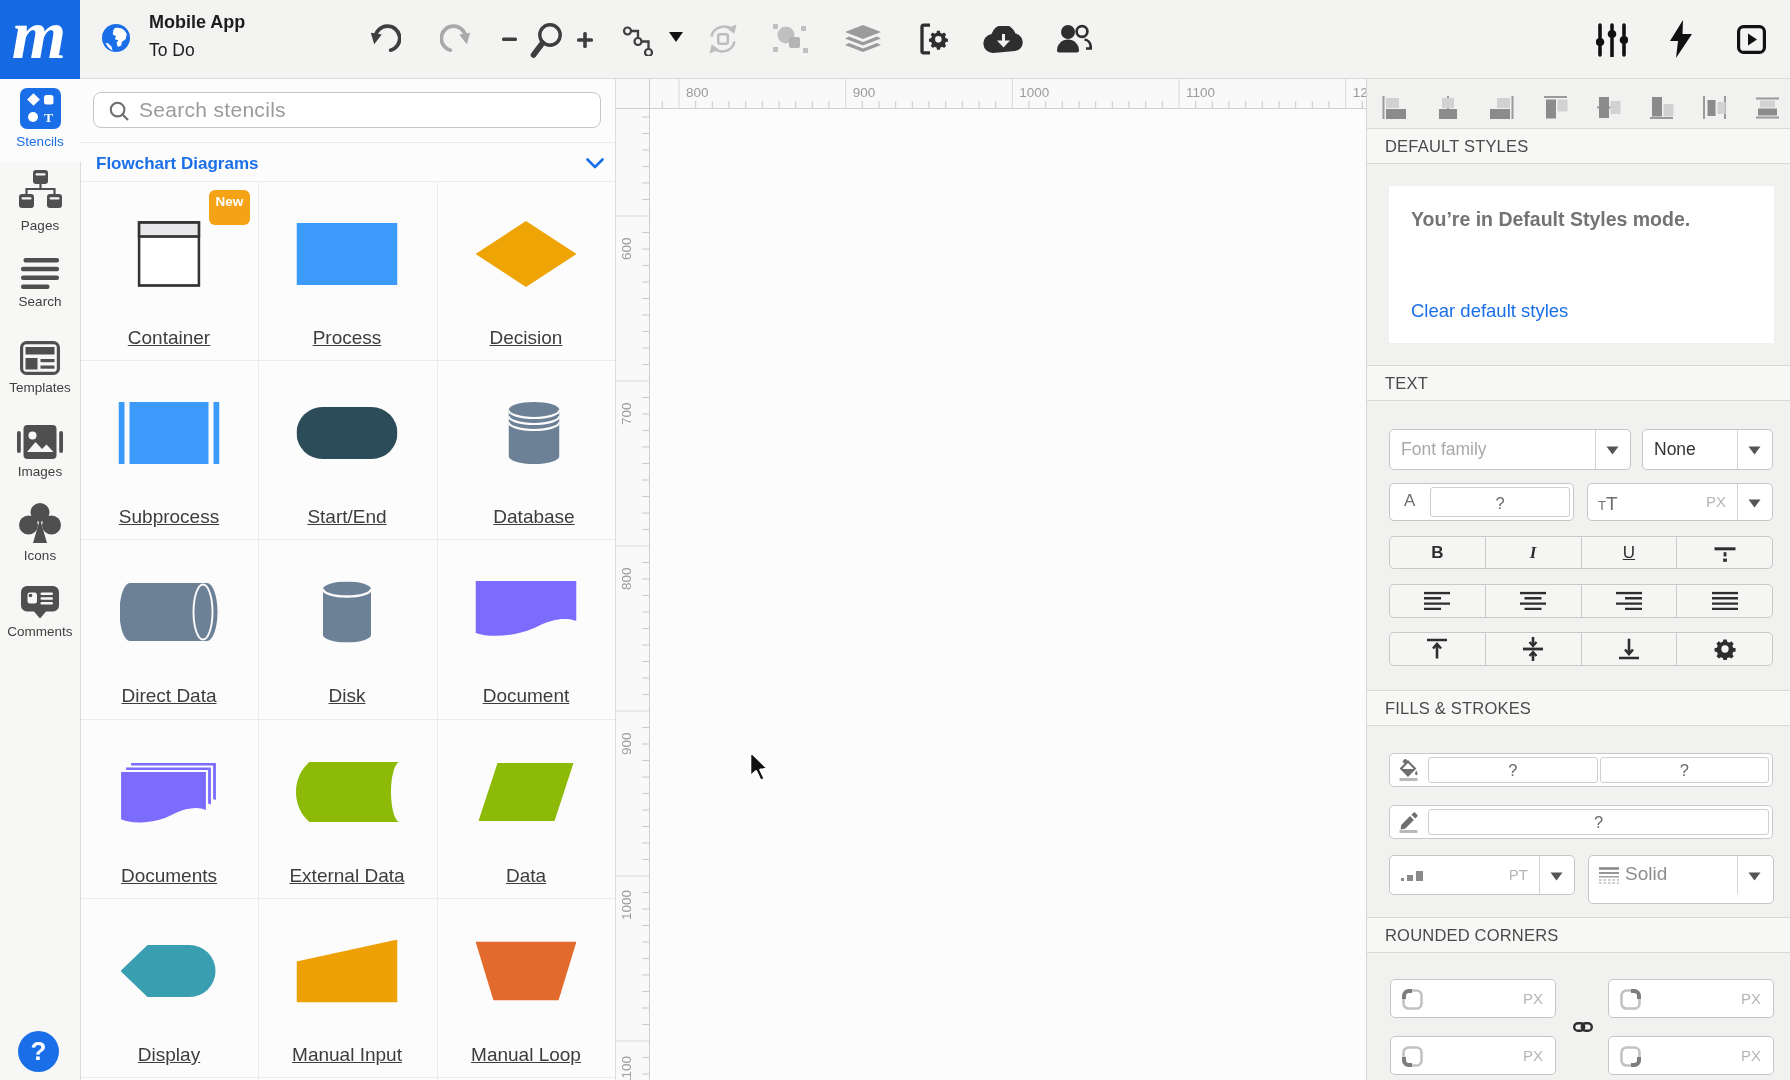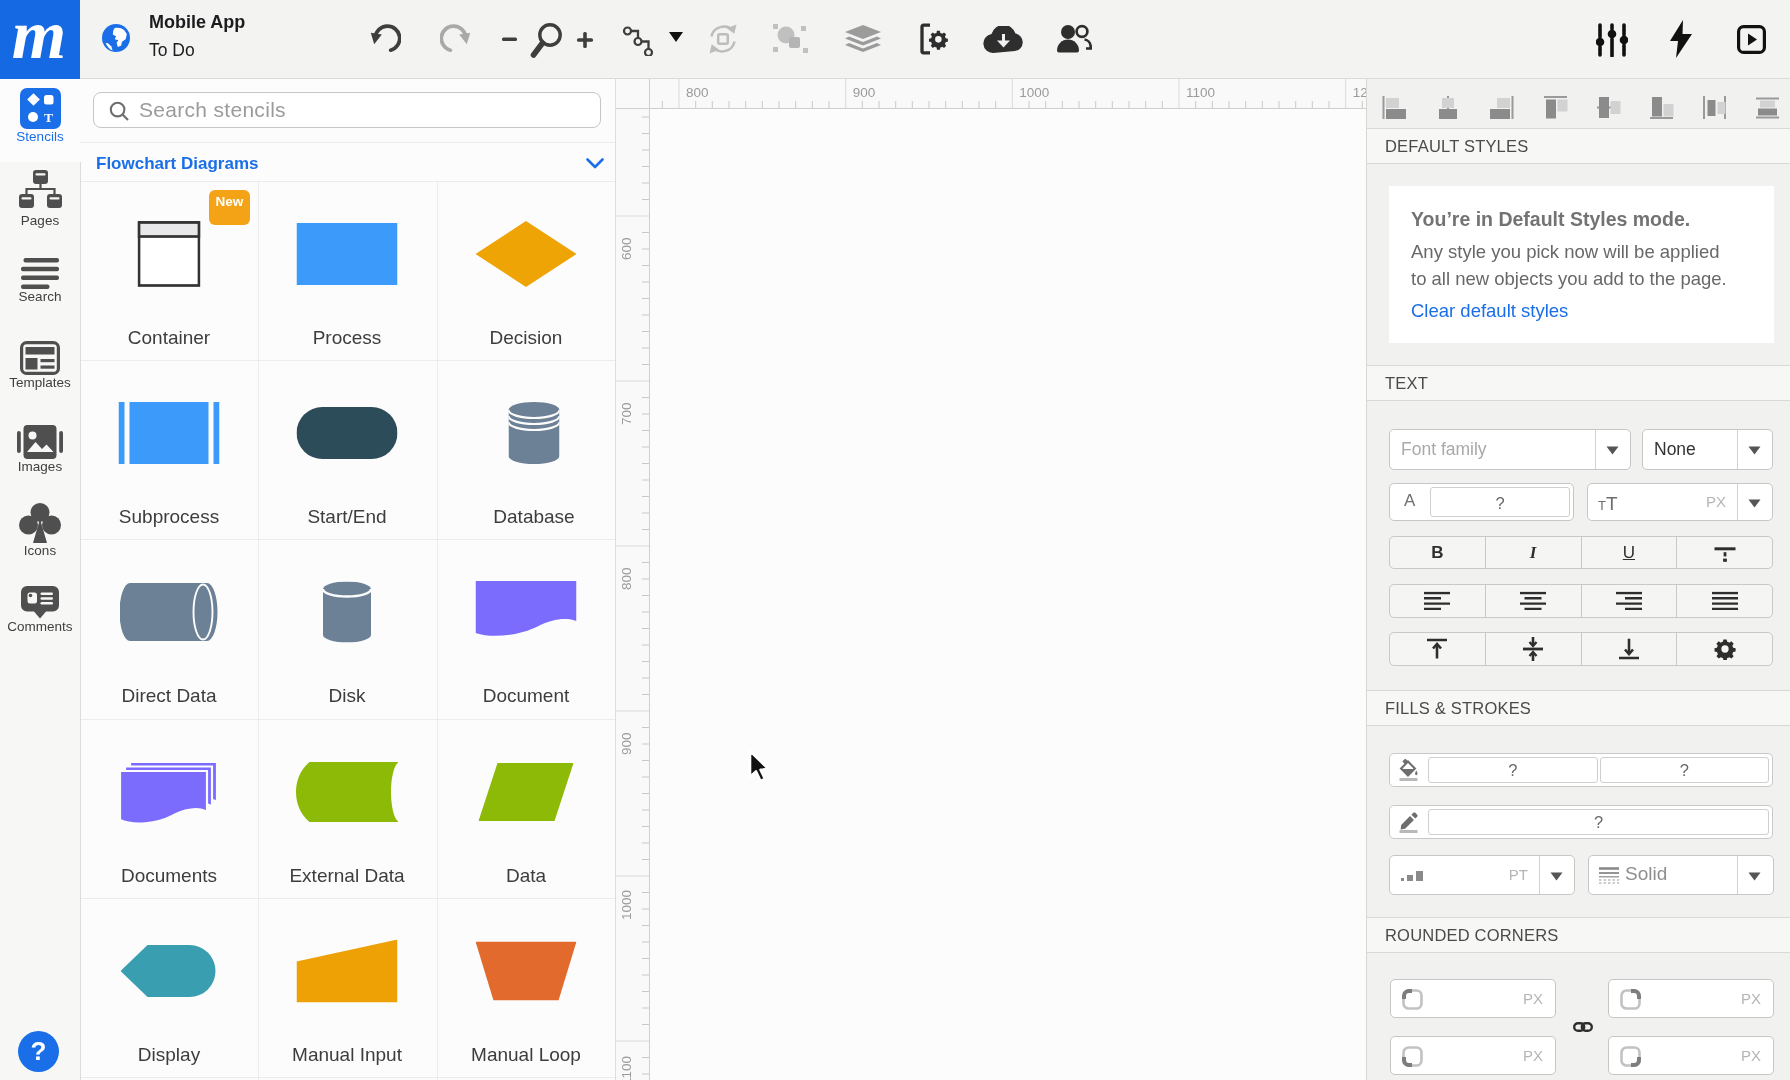--- a/index.html
+++ b/index.html
@@ -12,34 +12,34 @@
 #logo { position:absolute; left:0; top:0; width:80px; height:79px; background:#1569e2; color:#fff; }
 #logo span { position:absolute; left:50%; top:50%; transform:translate(-52%,-56%); font-family:"Liberation Serif", serif; font-style:italic; font-weight:bold; font-size:70px; }
 #ttl1 { position:absolute; left:149px; top:12px; font-size:18px; font-weight:bold; color:#1c1c1e; }
 #ttl2 { position:absolute; left:149px; top:40px; font-size:17.5px; color:#1c1c1e; }
 
 
 #sidebar { position:absolute; left:0; top:79px; width:80px; height:1001px; background:#f7f7f6; }
 #sbactivebg { position:absolute; left:0; top:0; width:80px; height:83px; background:#fcfcfc; }
 #sbborder { position:absolute; left:80px; top:162px; width:1px; height:918px; background:#dcdcdc; }
 .sbitem { position:absolute; left:0; width:80px; text-align:center; }
-.sbitem .lbl { display:block; font-size:13.5px; color:#404040; }
+.sbitem .lbl { display:block; margin-top:5px; font-size:13.5px; color:#404040; }
 .sbitem.active .lbl { color:#1a6fe8; }
 #helpbtn { position:absolute; left:18px; top:952px; width:41px; height:41px; border-radius:50%; background:#1a6fe8; color:#fff; font-size:26px; font-weight:bold; text-align:center; line-height:41px; }
 
 
 #panel { position:absolute; left:80px; top:79px; width:536px; height:1001px; background:#fcfcfc; border-right:1px solid #dedede; }
 #search { position:absolute; left:13px; top:13px; width:508px; height:36px; background:#fff; border:1px solid #c6c6c6; border-radius:8px; }
 #search .ph { position:absolute; left:45px; top:5px; font-size:21px; letter-spacing:0.3px; color:#9b9b9b; }
 #cat { position:absolute; left:16px; top:75px; font-size:17px; font-weight:bold; color:#1a6fe8; }
 .grid-h { position:absolute; left:0; height:1px; width:535px; background:#ececec; }
 .grid-v { position:absolute; top:102px; width:1px; height:899px; background:#ececec; }
 .cell { position:absolute; width:178px; height:179px; }
 .cell .shape { position:absolute; left:50%; top:73px; transform:translate(-50%,-50%); }
-.cell .clabel { position:absolute; left:0; top:146px; width:100%; text-align:center; font-size:19px; color:#3d3d3d; }
+.cell .clabel { position:absolute; left:0; top:146px; width:100%; text-align:center; font-size:19px; color:#3d3d3d;text-decoration:underline; }
 #newbadge { position:absolute; left:129px; top:111px; width:41px; height:35px; background:#f5a316; border-radius:6px; color:#fff; font-size:13.5px; font-weight:bold; text-align:center; line-height:24px; }
 
 
 #canvas { position:absolute; left:616px; top:79px; width:750px; height:1001px; background:#fcfcfc; }
 
 
 #rpanel { position:absolute; left:1366px; top:79px; width:424px; height:1001px; background:#f1f1f0; border-left:1px solid #d6d6d6;padding-left:31px; }
 .sechead { position:absolute; left:0; width:424px; height:36px; background:#f7f7f6; border-top:1px solid #d9d9d9; border-bottom:1px solid #d9d9d9; font-size:16.5px; color:#4a4a4a; line-height:35px; padding-left:18px; letter-spacing:0.2px; }
 #infobox { position:absolute; left:22px; top:107px; width:385px; height:157px; background:#fff; }
 #infobox .b1 { position:absolute; left:22px; top:22px; font-size:19.5px; font-weight:bold; color:#737373; }
@@ -536,21 +536,20 @@
 
       <rect x="389" y="1.5" width="23" height="2" fill="#9a9a9a"></rect>
       <rect x="389" y="20.5" width="23" height="2" fill="#9a9a9a"></rect>
       <rect x="393" y="4.5" width="15" height="7" fill="#d2d2d2"></rect>
       <rect x="391" y="12.5" width="19" height="7" fill="#8b8b8b"></rect>
     </g>
   </svg>
   <div class="sechead" style="top:49px">DEFAULT STYLES</div>
   <div id="infobox">
     <div class="b1">You’re in Default Styles mode.</div>
-    <div class="b2">Any style you pick now will be applied<br>to all new objects you add to the page.</div>
     <div class="b3">Clear default styles</div>
   </div>
   <div class="sechead" style="top:286px">TEXT</div>
 
   <div class="ctrl" style="left:22px;top:350px;width:242px;height:41px">
     <span style="position:absolute;left:11px;top:9px;font-size:17.5px;color:#a9a9a9">Font family</span>
     <div style="position:absolute;right:34px;top:0;width:1px;height:39px;background:#d2d2d2"></div>
     <svg style="position:absolute;right:11px;top:16px" width="13" height="9" viewBox="0 0 13 9">
         <path d="M0.5 0.5 L12.5 0.5 L6.5 8.5 Z" fill="#555"></path>
       </svg>
@@ -712,21 +711,21 @@
       <rect x="0" y="7" width="3" height="3" fill="#8a8a8a"></rect>
       <rect x="6" y="4" width="6" height="6" fill="#8a8a8a"></rect>
       <rect x="15" y="0" width="7" height="10" fill="#8a8a8a"></rect>
     </svg>
     <span style="position:absolute;right:46px;top:10px;font-size:15px;color:#b5b5b5">PT</span>
     <div style="position:absolute;right:34px;top:0;width:1px;height:38px;background:#d2d2d2"></div>
     <svg style="position:absolute;right:11px;top:16px" width="13" height="9" viewBox="0 0 13 9">
         <path d="M0.5 0.5 L12.5 0.5 L6.5 8.5 Z" fill="#555"></path>
       </svg>
   </div>
-  <div class="ctrl" style="left:221px;top:776px;width:186px;height:40px">
+  <div class="ctrl" style="left:221px;top:776px;width:186px;height:49px">
     <svg style="position:absolute;left:10px;top:11px" width="20" height="18" viewBox="0 0 20 18">
       <g stroke="#8a8a8a">
           <line x1="0" y1="1.5" x2="20" y2="1.5" stroke-width="2.6"></line>
           <line x1="0" y1="6" x2="20" y2="6" stroke-width="1.8"></line>
           <line x1="0" y1="9.8" x2="20" y2="9.8" stroke-width="1.2"></line>
         </g>
       <g stroke="#9a9a9a" stroke-width="1.2" stroke-dasharray="2.5 2">
           <line x1="0" y1="13" x2="20" y2="13"></line>
           <line x1="0" y1="16" x2="20" y2="16"></line>
         </g>

